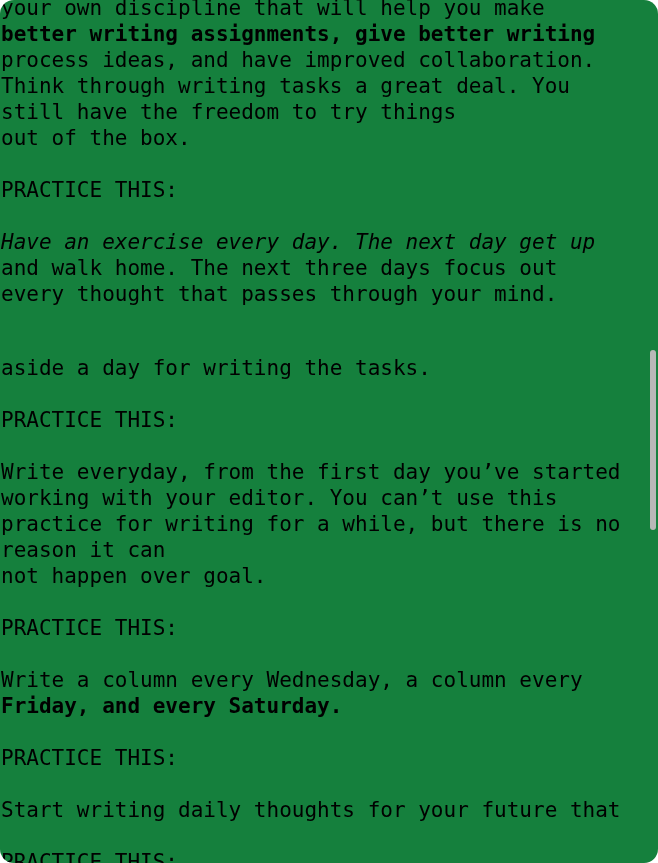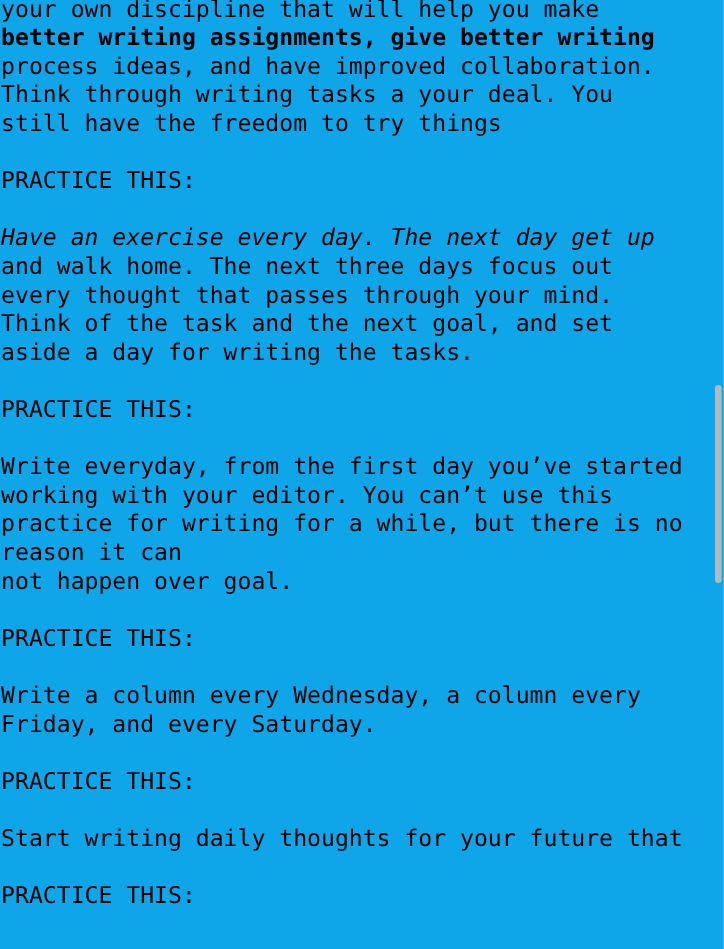--- a/index.html
+++ b/index.html
@@ -65,49 +65,49 @@
     left: 2px;
     width: 6px;
     height: 180px;
     background: #b8b8b8;
     border-radius: 3px;
   }
 </style>
 </head>
 <body>
 
-<div id="viewport" style="background: #0ea5e9;">
+<div id="viewport" style="background: #15803d; border-radius: 14px;">
 
   <div id="doc">
       <div class="line" style="color: rgb(0, 0, 0);">your own discipline that will help you make</div>
       <div class="line" style="color: rgb(0, 0, 0); font-weight: bold;">better writing assignments, give better writing</div>
       <div class="line" style="color: rgb(0, 0, 0);">process ideas, and have improved collaboration.</div>
-      <div class="line" style="color: rgb(0, 0, 0);">Think through writing tasks a your deal. You</div>
+      <div class="line" style="color: rgb(0, 0, 0);">Think through writing tasks a great deal. You</div>
       <div class="line" style="color: rgb(0, 0, 0);">still have the freedom to try things</div>
+      <div class="line" style="color: rgb(0, 0, 0);">out of the box.</div>
       <div class="line blank" style="color: rgb(0, 0, 0);"></div>
       <div class="line" style="color: rgb(0, 0, 0);">PRACTICE THIS:</div>
       <div class="line blank" style="color: rgb(0, 0, 0);"></div>
       <div class="line" style="color: rgb(0, 0, 0); font-style: italic;">Have an exercise every day. The next day get up</div>
       <div class="line" style="color: rgb(0, 0, 0);">and walk home. The next three days focus out</div>
       <div class="line" style="color: rgb(0, 0, 0);">every thought that passes through your mind.</div>
-      <div class="line" style="color: rgb(0, 0, 0);">Think of the task and the next goal, and set</div>
-      <div class="line" style="color: rgb(0, 0, 0);">aside a day for writing the tasks.</div>
+      <div class="line" style="color: rgb(0, 0, 0); margin-top: 48px;">aside a day for writing the tasks.</div>
       <div class="line blank" style="color: rgb(0, 0, 0);"></div>
       <div class="line" style="color: rgb(0, 0, 0);">PRACTICE THIS:</div>
       <div class="line blank" style="color: rgb(0, 0, 0);"></div>
       <div class="line" style="color: rgb(0, 0, 0);">Write everyday, from the first day you’ve started</div>
       <div class="line" style="color: rgb(0, 0, 0);">working with your editor. You can’t use this</div>
       <div class="line" style="color: rgb(0, 0, 0);">practice for writing for a while, but there is no</div>
       <div class="line" style="color: rgb(0, 0, 0);">reason it can</div>
       <div class="line" style="color: rgb(0, 0, 0);">not happen over goal.</div>
       <div class="line blank" style="color: rgb(0, 0, 0);"></div>
       <div class="line" style="color: rgb(0, 0, 0);">PRACTICE THIS:</div>
       <div class="line blank" style="color: rgb(0, 0, 0);"></div>
       <div class="line" style="color: rgb(0, 0, 0);">Write a column every Wednesday, a column every</div>
-      <div class="line" style="color: rgb(0, 0, 0);">Friday, and every Saturday.</div>
+      <div class="line" style="color: rgb(0, 0, 0); font-weight: bold;">Friday, and every Saturday.</div>
       <div class="line blank" style="color: rgb(0, 0, 0);"></div>
       <div class="line" style="color: rgb(0, 0, 0);">PRACTICE THIS:</div>
       <div class="line blank" style="color: rgb(0, 0, 0);"></div>
       <div class="line" style="color: rgb(0, 0, 0);">Start writing daily thoughts for your future that</div>
       <div class="line blank" style="color: rgb(0, 0, 0);"></div>
       <div class="line" style="color: rgb(0, 0, 0);">PRACTICE THIS:</div>
     </div>
 
   <div id="scroll-track" style="background: transparent;">
     <div id="scroll-thumb" style="top: 350px; height: 180px; background: rgb(184, 184, 184);"></div>

